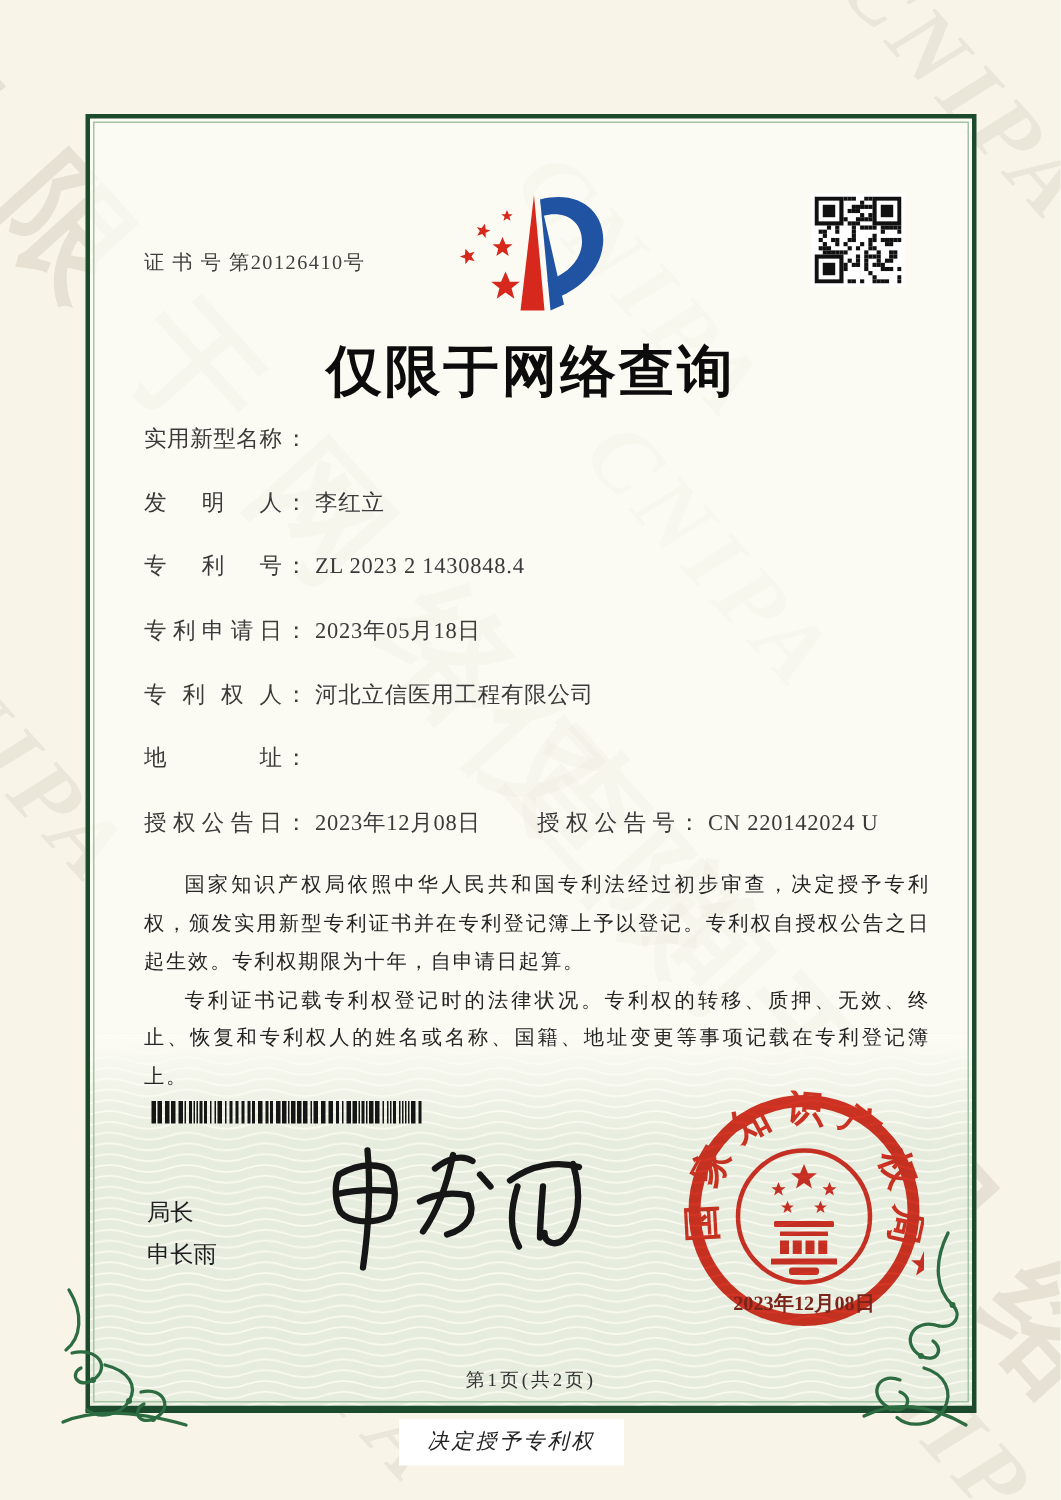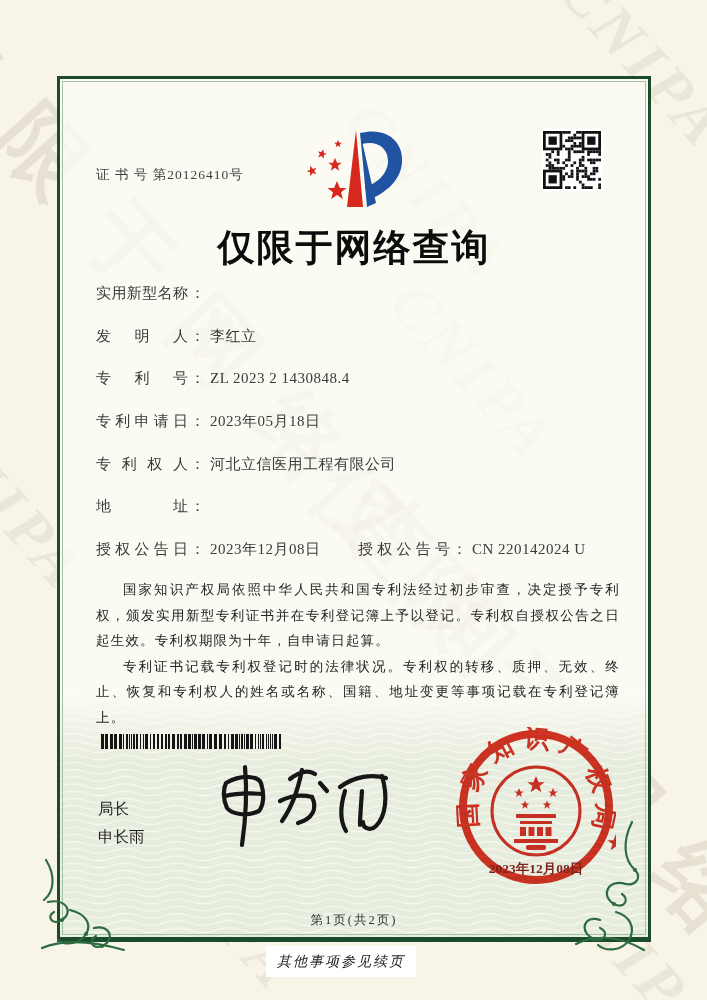--- a/index.html
+++ b/index.html
@@ -467,14 +467,14 @@
       <path d="M28,100 C12,94 6,112 22,119 C32,123 38,112 28,108"></path>
       <path d="M4,124 C24,114 48,116 72,130"></path>
     </g>
     <g fill="#2d6b40">
       <circle cx="63" cy="50" r="2"></circle>
         <circle cx="42" cy="84" r="2"></circle>
         <circle cx="22" cy="119" r="2"></circle>
     </g>
   </svg>
 
-  <div class="contnote">其他事项参见续页</div>
+  <div class="contnote">决定授予专利权</div>
 </div>
 
 </body></html>

